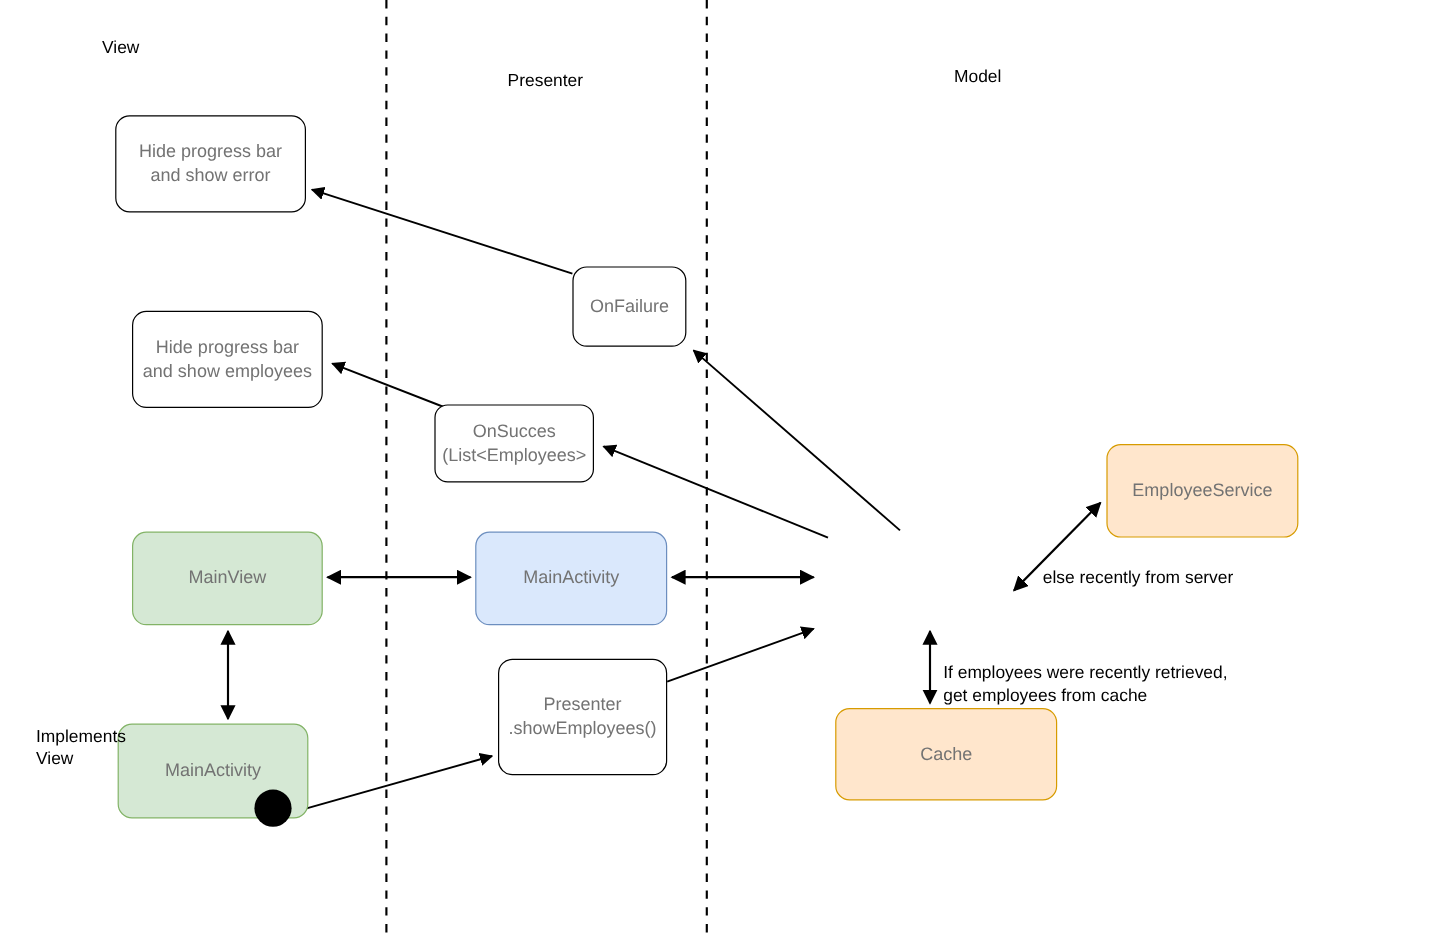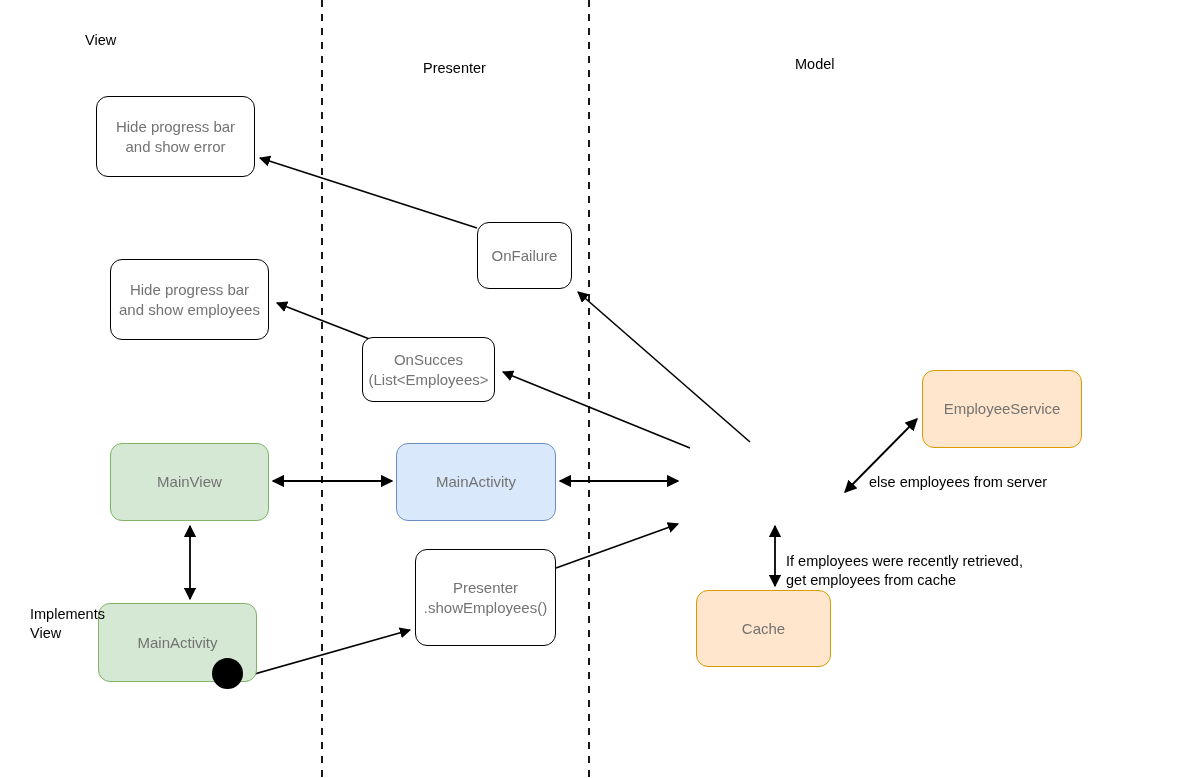--- a/index.html
+++ b/index.html
@@ -155,27 +155,27 @@
   <div class="node plain" style="left:415px; top:549px; width:141px; height:97px;">
     <span class="node-text">Presenter
 .showEmployees()</span>
   </div>
 
 
   <div class="node orange" style="left:922px; top:370px; width:160px; height:78px;">
     <span class="node-text">EmployeeService</span>
   </div>
 
-  <div class="node orange" style="left:696px; top:590px; width:135px; height:77px;">
+  <div class="node orange" style="left:696px; top:590px; width:185px; height:77px;">
     <span class="node-text">Cache</span>
   </div>
 
   <div class="dot" style="left:212px; top:658px; width:31px; height:31px;"></div>
 
   <div class="edge-label" style="left:30px; top:605px;">Implements
 View</div>
 
-  <div class="edge-label" style="left:869px; top:473px;">else employees from server</div>
+  <div class="edge-label" style="left:869px; top:473px;">else recently from server</div>
 
   <div class="edge-label" style="left:786px; top:552px;">If employees were recently retrieved,
 get employees from cache</div>
 
 </div>
 
 </body></html>

